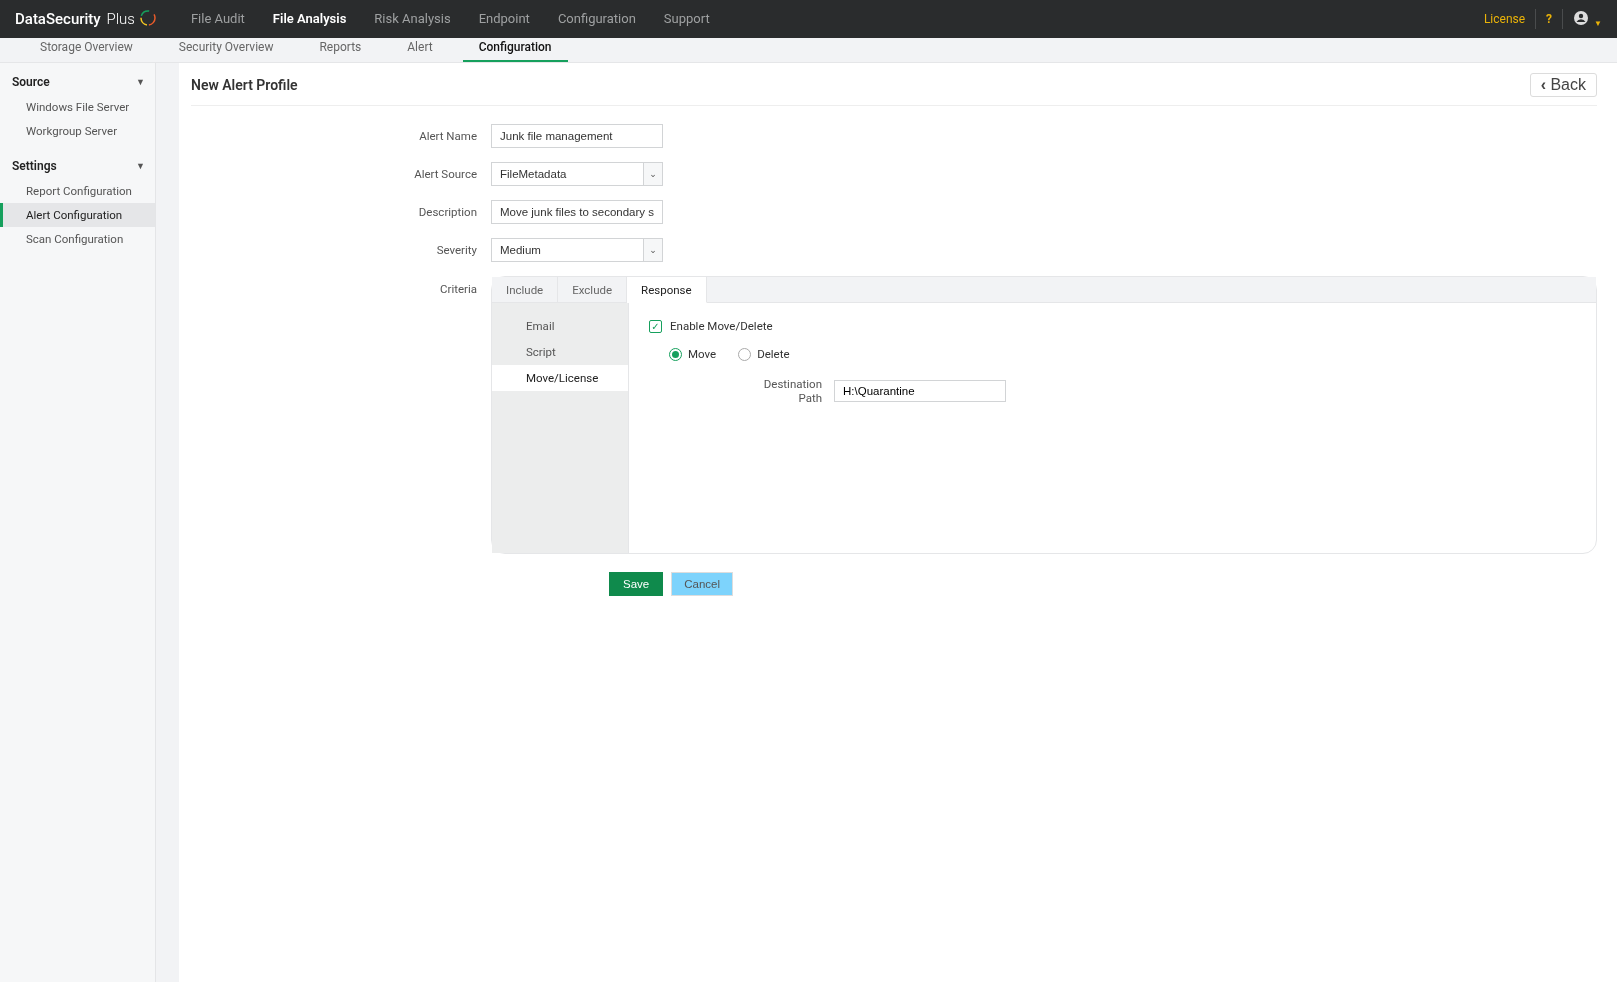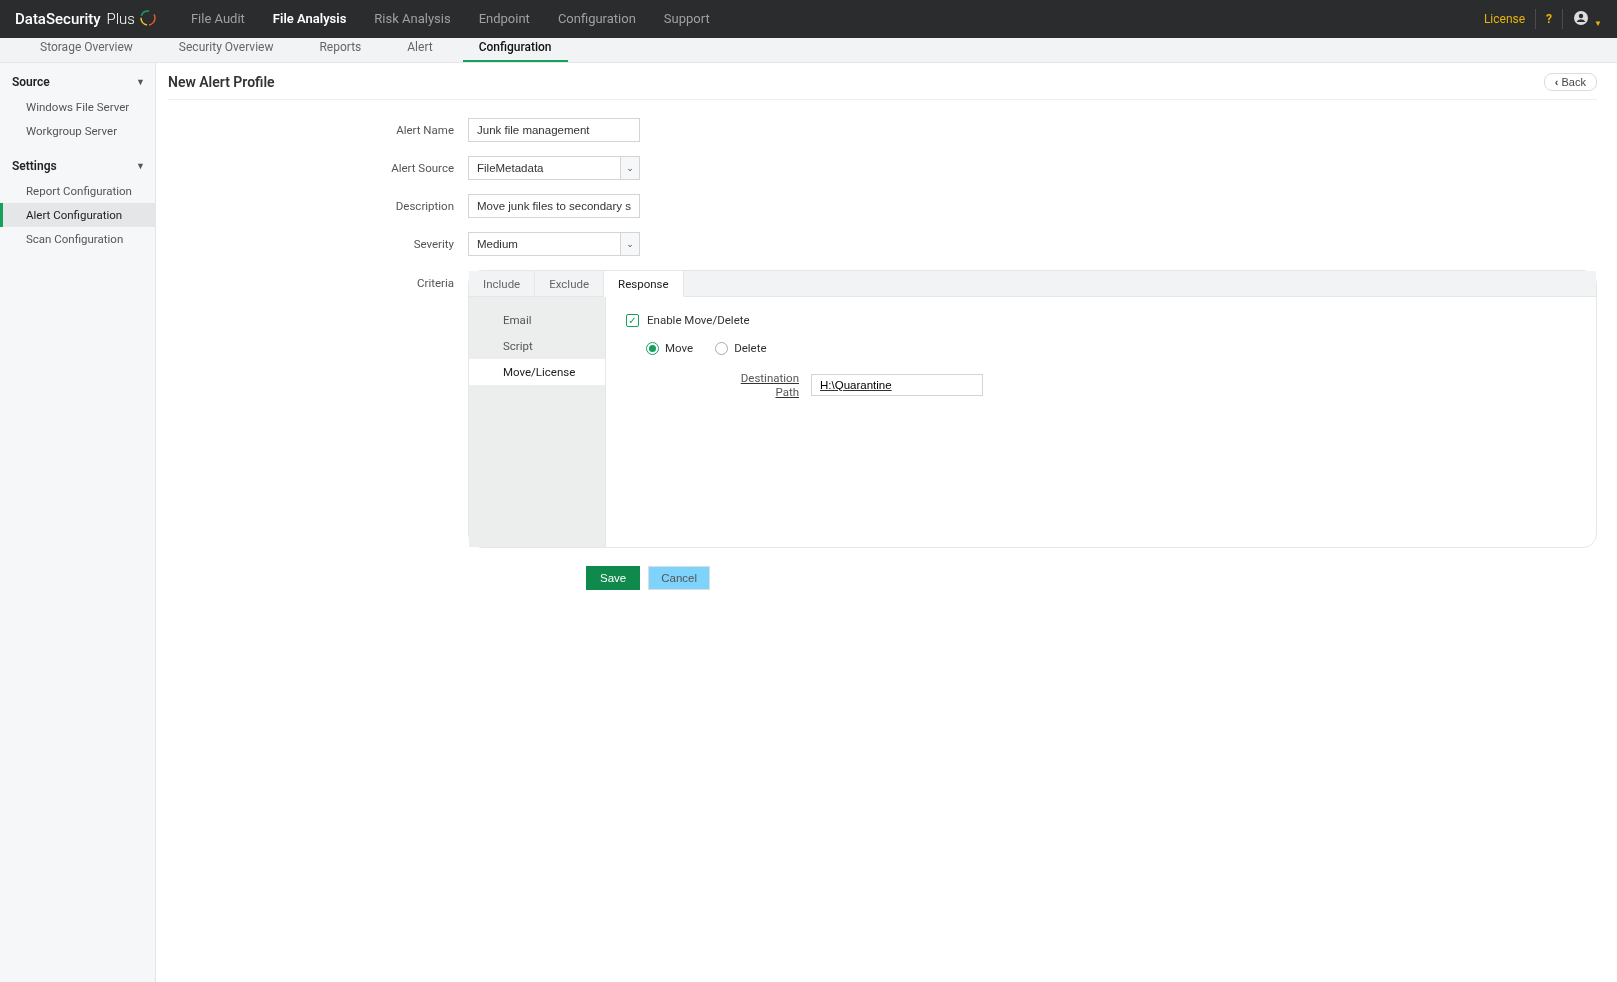--- a/index.html
+++ b/index.html
@@ -58,21 +58,21 @@
     padding: 0 16px 6px 16px;
     font-size:12px;
     color:#666;
     cursor:pointer;
     border-bottom:2px solid transparent;
     margin-right: 14px;
   }
   .subtab.active { color:#111; font-weight:500; border-bottom:2px solid #16a05d; }
 
   
-  .layout { display:flex; height:calc(100% - 63px); }
+  .layout { display:flex; height:calc(100% - 63px);gap:23px; }
   .sidebar {
     width:156px;
     background:#f6f7f8;
     border-right:1px solid #e4e5e7;
     padding-top:6px;
   }
   .side-section-hdr {
     display:flex;
     align-items:center;
     justify-content:space-between;
@@ -107,24 +107,24 @@
     display:flex;
     align-items:center;
     justify-content:space-between;
     padding-bottom:8px;
     border-bottom:1px solid #eee;
     margin-bottom:18px;
   }
   .page-title { font-size:14px; font-weight:600; color:#333; }
   .back-btn {
     border:1px solid #dcdcdc;
-    border-radius:8px;
+    border-radius:3px;
     background:#fff;
     padding:2px 10px;
-    font-size:11px;
+    font-size:16px;
     cursor:pointer;
     color:#444;
   }
   .back-btn::before { content:"‹ "; font-weight:bold; }
 
   
   .form-row {
     display:flex;
     align-items:center;
     margin-bottom:14px;
@@ -245,21 +245,20 @@
   .radio.sel { border-color:#16a05d; }
   .radio.sel::after {
     content:""; width:7px;height:7px;border-radius:50%;background:#16a05d;
   }
   .radio-opt { display:flex;align-items:center; cursor:pointer; }
 
   .dest-row {
     display:flex;
     align-items:center;
     margin-left:90px;
-    text-decoration:underline;
   }
   .dest-label { width:95px; text-align:right; padding-right:12px; font-size:11.5px; color:#555;}
   .dest-input { border:1px solid #d2d4d6; height:22px; width:172px; padding:0 8px; font-size:11.5px;}
 
   
   .footer-btns {
     margin-left:418px;
     margin-top:18px;
     display:flex;
     gap:8px;

